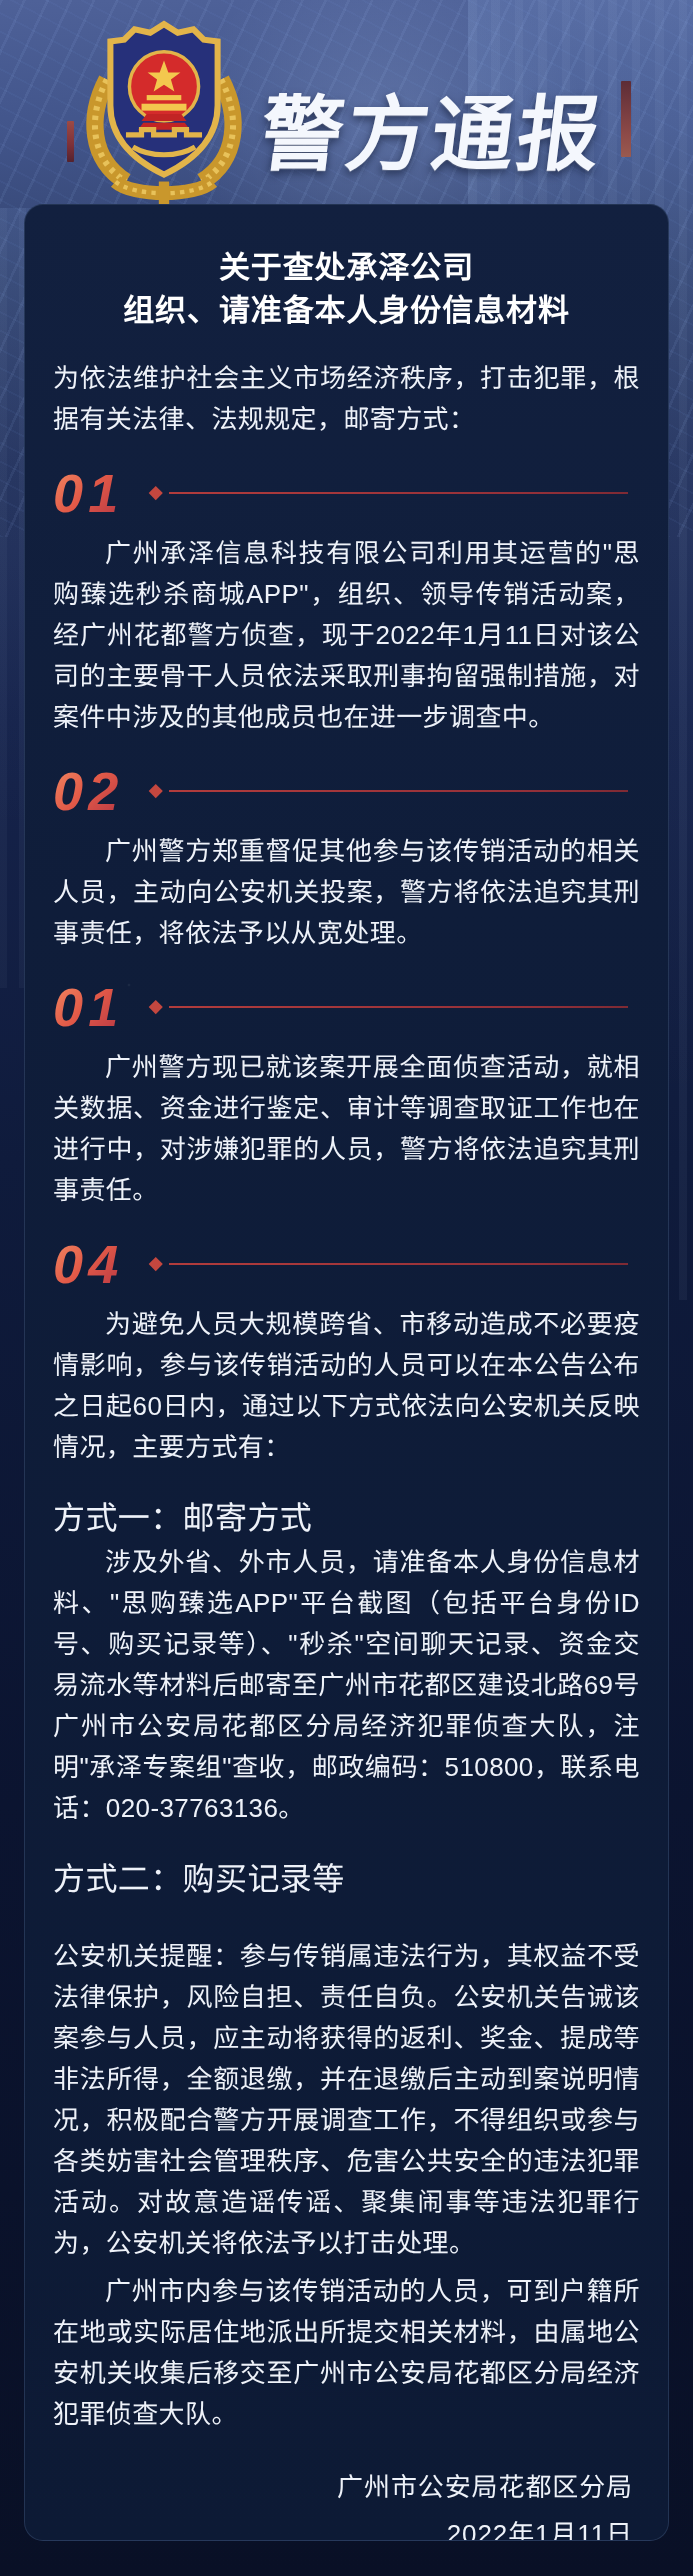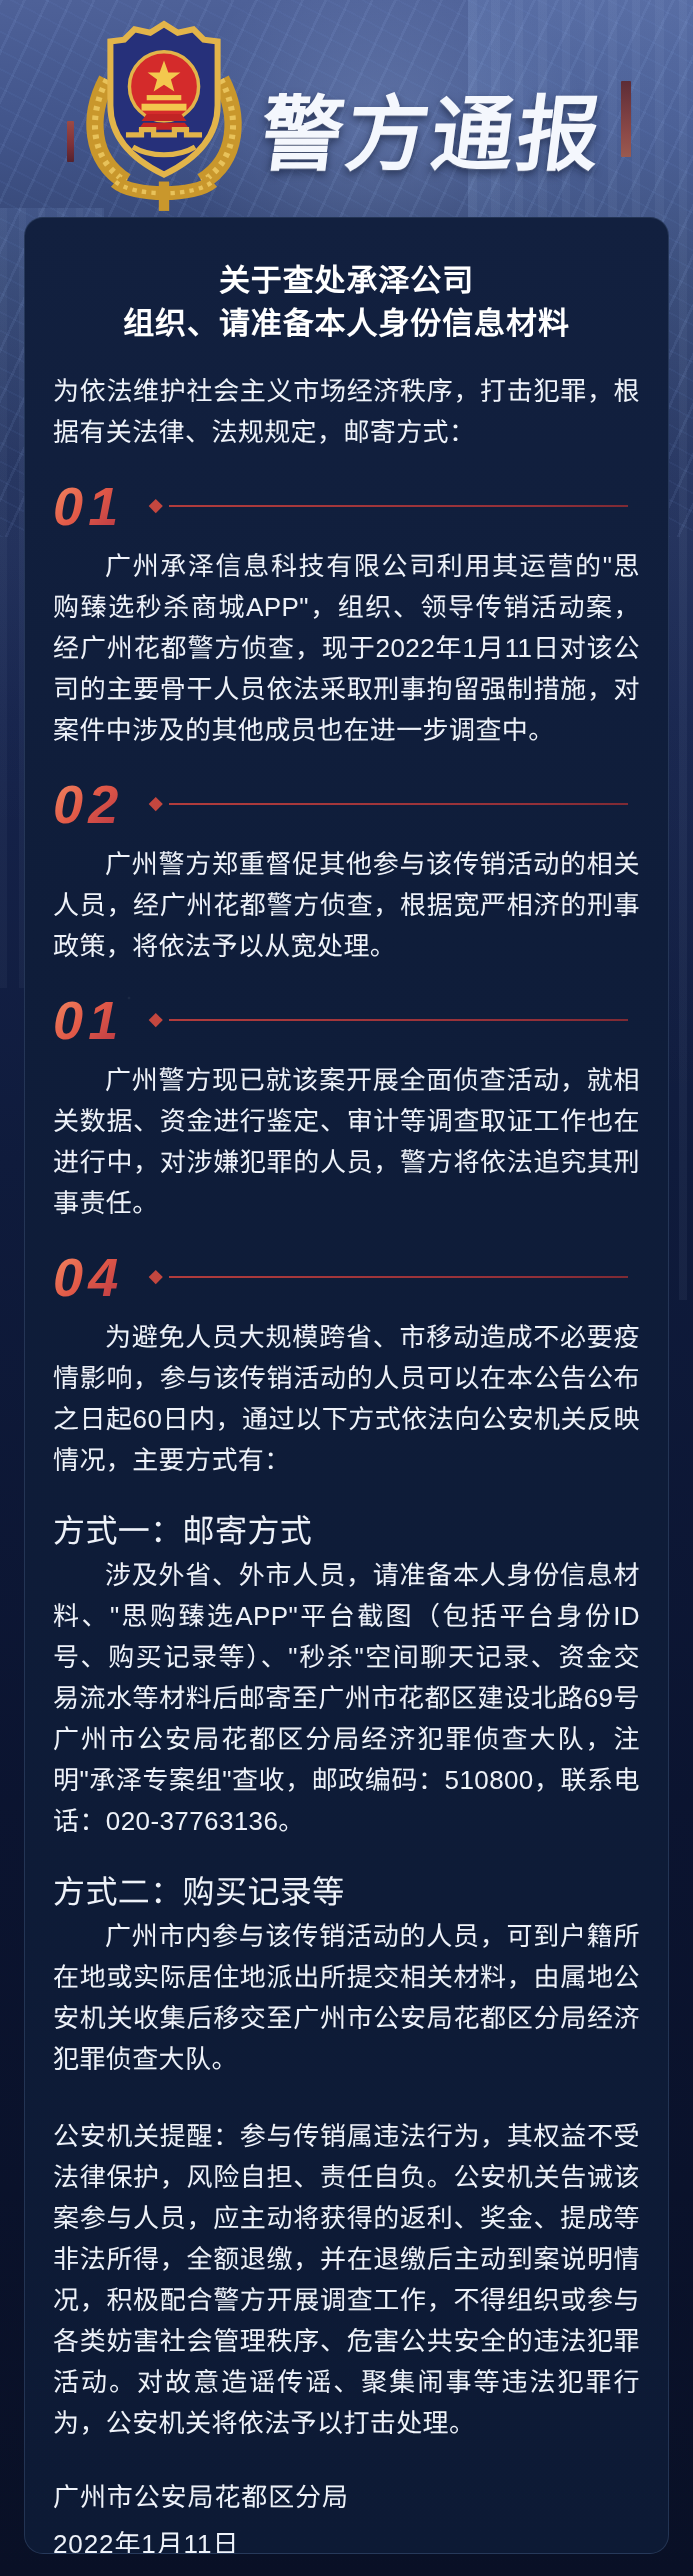--- a/index.html
+++ b/index.html
@@ -51,21 +51,21 @@
   .accent-bar.left{
     left:67px;top:121px;width:7px;height:41px;
     background:linear-gradient(180deg,#9c4a44 0%,#7c3038 60%,#54222e 100%);
   }
   .accent-bar.right{
     left:621px;top:81px;width:10.4px;height:76px;
     background:linear-gradient(180deg,#5d2c36 0%,#8d4a48 70%,#9a5a50 100%);
   }
   
   .card{
-    position:absolute;left:24px;top:217px;width:645px;height:2337px;
+    position:absolute;left:24px;top:204px;width:645px;height:2337px;
     box-sizing:border-box;
     background:linear-gradient(180deg,#12203f 0%,#0f1d3a 30%,#0d1a35 100%);
     border:0.9px solid rgba(140,170,220,.18);
     border-radius:19px;
     padding:36px 28px 31px 28px;
     overflow:hidden;
     color:#eef2f9;
     background-image:
       radial-gradient(circle at 104px 780px,rgba(255,255,255,.05) 0.9px,transparent 1.7px),
       radial-gradient(circle at 485px 347px,rgba(255,255,255,.05) 0.9px,transparent 1.7px),
@@ -104,21 +104,21 @@
     background:#c4473f;flex:0 0 auto;
   }
   .rule-line{
     flex:1;height:1.7px;margin-left:8.7px;margin-right:12px;
     background:linear-gradient(90deg,#b23c3c 0%,#933039 80%,#7e2a34 100%);
   }
   .method-head{
     font-size:32px;line-height:41px;margin:29.5px 0 3.5px 0;letter-spacing:0.4px;
   }
   .reminder{margin-top:36px;}
-  .sign-block{margin-top:29.5px;text-align:left;padding-right:7px;}
+  .sign-block{margin-top:29.5px;text-align:right;padding-right:7px;}
   .sign-line{font-size:26px;line-height:47px;letter-spacing:0.9px;}
 </style>
 </head>
 <body>
 
 <div class="bg"></div>
 <div class="bg-hatch"></div>
 <div class="bg-beam"></div>
 <div class="bg-tower"></div>
 <div class="bg-tower-left"></div>
@@ -172,21 +172,21 @@
   </div>
   <p class="para indent">广州承泽信息科技有限公司利用其运营的"思购臻选秒杀商城APP"，组织、领导传销活动案，经广州花都警方侦查，现于2022年1月11日对该公司的主要骨干人员依法采取刑事拘留强制措施，对案件中涉及的其他成员也在进一步调查中。</p>
 
   <div class="sec-head">
     <span class="sec-num">02</span>
     <span class="sec-rule">
       <span class="diamond"></span>
       <span class="rule-line"></span>
     </span>
   </div>
-  <p class="para indent">广州警方郑重督促其他参与该传销活动的相关人员，经广州花都警方侦查，根据宽严相济的刑事政策，将依法予以从宽处理。</p>
+  <p class="para indent">广州警方郑重督促其他参与该传销活动的相关人员，主动向公安机关投案，警方将依法追究其刑事责任，将依法予以从宽处理。</p>
 
   <div class="sec-head">
     <span class="sec-num">01</span>
     <span class="sec-rule">
       <span class="diamond"></span>
       <span class="rule-line"></span>
     </span>
   </div>
   <p class="para indent">广州警方现已就该案开展全面侦查活动，就相关数据、资金进行鉴定、审计等调查取证工作也在进行中，对涉嫌犯罪的人员，警方将依法追究其刑事责任。</p>
 
@@ -196,22 +196,22 @@
       <span class="diamond"></span>
       <span class="rule-line"></span>
     </span>
   </div>
   <p class="para indent">为避免人员大规模跨省、市移动造成不必要疫情影响，参与该传销活动的人员可以在本公告公布之日起60日内，通过以下方式依法向公安机关反映情况，主要方式有：</p>
 
   <div class="method-head">方式一：邮寄方式</div>
   <p class="para indent">涉及外省、外市人员，请准备本人身份信息材料、"思购臻选APP"平台截图（包括平台身份ID号、购买记录等）、"秒杀"空间聊天记录、资金交易流水等材料后邮寄至广州市花都区建设北路69号广州市公安局花都区分局经济犯罪侦查大队，注明"承泽专案组"查收，邮政编码：510800，联系电话：020-37763136。</p>
 
   <div class="method-head">方式二：购买记录等</div>
+  <p class="para reminder">公安机关提醒：参与传销属违法行为，其权益不受法律保护，风险自担、责任自负。公安机关告诫该案参与人员，应主动将获得的返利、奖金、提成等非法所得，全额退缴，并在退缴后主动到案说明情况，积极配合警方开展调查工作，不得组织或参与各类妨害社会管理秩序、危害公共安全的违法犯罪活动。对故意造谣传谣、聚集闹事等违法犯罪行为，公安机关将依法予以打击处理。</p>
+
   <p class="para indent">广州市内参与该传销活动的人员，可到户籍所在地或实际居住地派出所提交相关材料，由属地公安机关收集后移交至广州市公安局花都区分局经济犯罪侦查大队。</p>
-
-  <p class="para reminder">公安机关提醒：参与传销属违法行为，其权益不受法律保护，风险自担、责任自负。公安机关告诫该案参与人员，应主动将获得的返利、奖金、提成等非法所得，全额退缴，并在退缴后主动到案说明情况，积极配合警方开展调查工作，不得组织或参与各类妨害社会管理秩序、危害公共安全的违法犯罪活动。对故意造谣传谣、聚集闹事等违法犯罪行为，公安机关将依法予以打击处理。</p>
 
   <div class="sign-block">
     <div class="sign-line">广州市公安局花都区分局</div>
     <div class="sign-line">2022年1月11日</div>
   </div>
 </div>
 
 
 </body></html>

